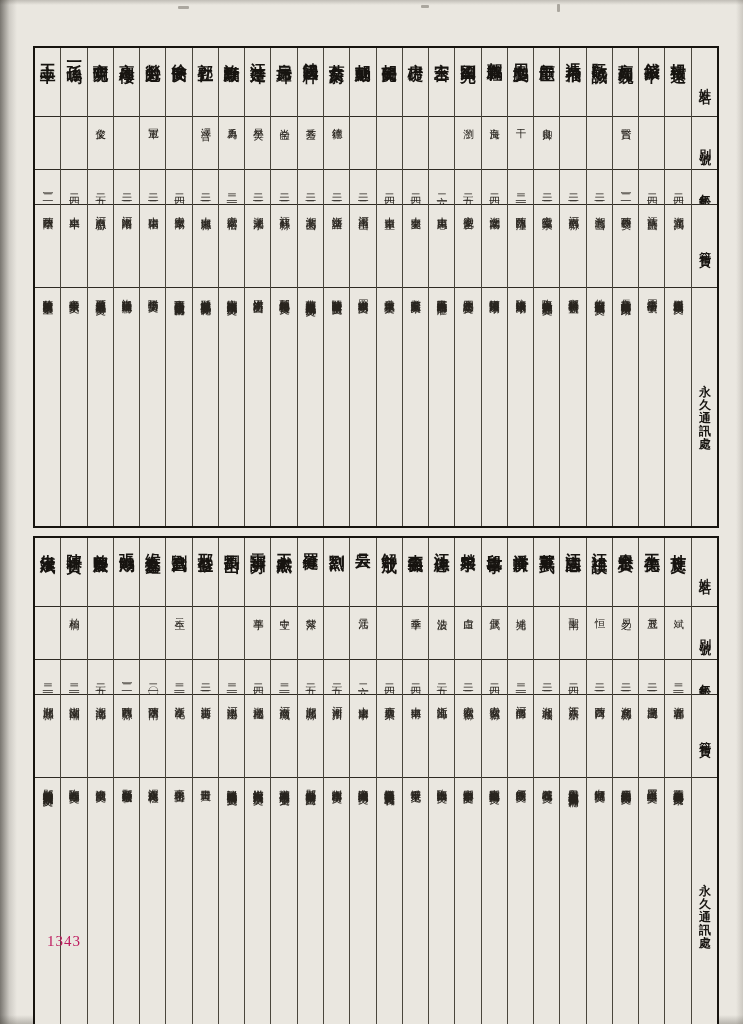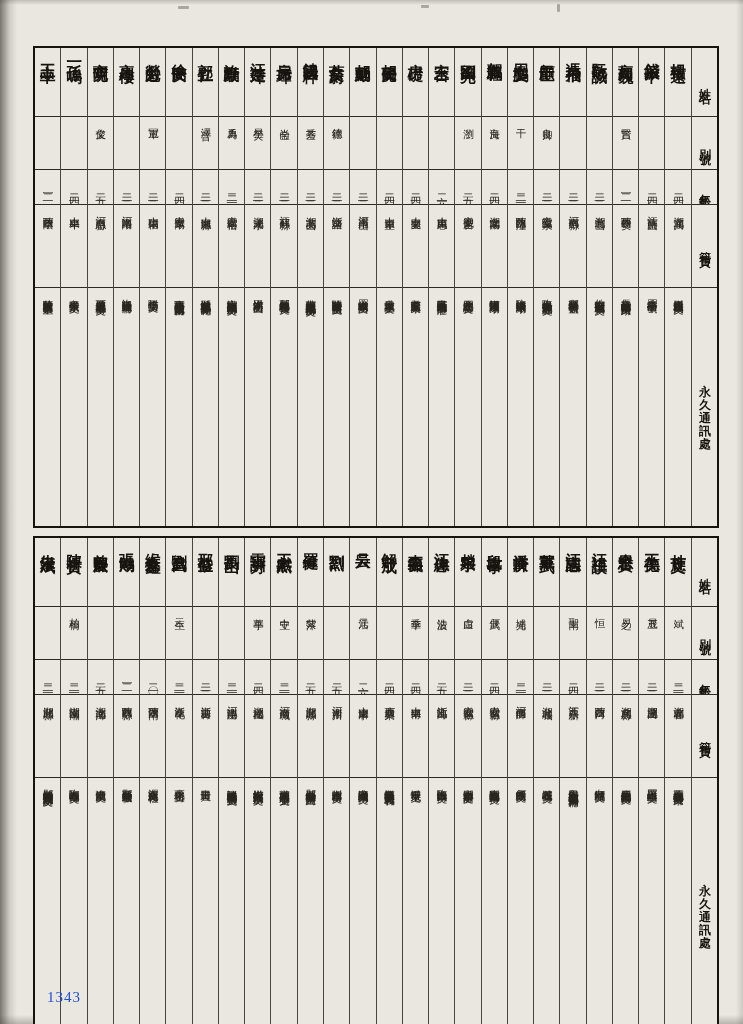--- a/index.html
+++ b/index.html
@@ -47,21 +47,21 @@
   .r-age  > span{font-size:11px;letter-spacing:2.5px;}
   .r-addr > span{height:100%;letter-spacing:.5px;line-height:1.12;}
 
   .header-col .cell{align-items:center;}
   .header-col .cell > span{font-weight:700;font-size:12px;letter-spacing:4px;height:auto;color:var(--name-ink);}
   .header-col .r-name > span{font-size:12.5px;}
   .header-col .r-age > span{letter-spacing:2px;font-size:11.5px;}
   .header-col .r-addr{align-items:center;}
   .header-col .r-addr > span{font-size:12px;letter-spacing:13px;height:auto;}
 
-  .page-number{position:absolute;left:47px;top:989px;font-size:15px;color:#1d4ed8;letter-spacing:1px;}
+  .page-number{position:absolute;left:47px;top:933px;font-size:15px;color:#be185d;letter-spacing:1px;}
 </style>
 </head>
 <body>
 
 <div class="page">
 
   <div class="gutter-shadow"></div>
   <div class="edge-top"></div>
   <div class="edge-bottom"></div>
   <div class="edge-right"></div>

